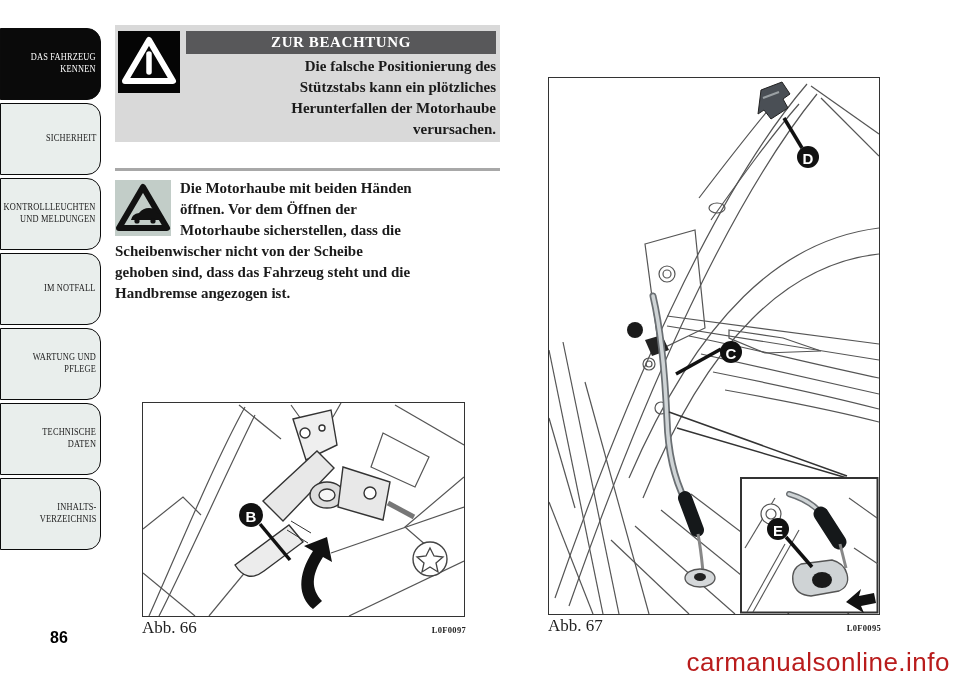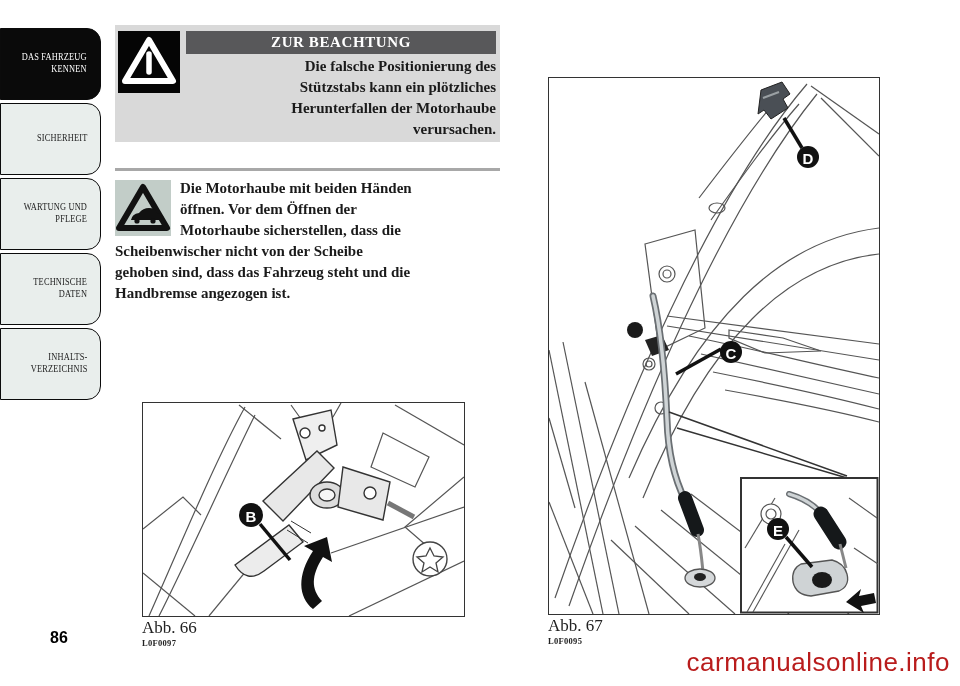--- a/index.html
+++ b/index.html
@@ -2,21 +2,21 @@
 <html><head>
 <meta charset="utf-8">
 <style>
   html,body{margin:0;padding:0;}
   .page{position:relative;width:960px;height:686px;background:#fff;overflow:hidden;
         font-family:"Liberation Serif",serif;color:#1a1a1a;}
 
   
   .sidebar{position:absolute;left:0;top:28px;width:101px;display:flex;flex-direction:column;gap:3px;}
   .tab{box-sizing:border-box;height:72px;border:1.6px solid #0b0b0b;border-radius:0 14px 14px 0;
-       background:#e9eeec;display:flex;align-items:center;justify-content:flex-end;padding-right:13px;}
+       background:#e9eeec;display:flex;align-items:center;justify-content:flex-end;padding-right:4px;}
   .tab.active{background:#0a0a0a;}
   .tab-label{font-family:"Liberation Serif",serif;font-size:9.5px;letter-spacing:.2px;line-height:1.25;
        text-align:right;white-space:pre-line;color:#222;transform:scaleX(.88);transform-origin:right center;}
   .tab.active .tab-label{color:#fff;}
 
   
   .page-number{position:absolute;left:50px;top:629px;font-family:"Liberation Sans",sans-serif;
        font-weight:bold;font-size:16px;color:#000;}
   .watermark{position:absolute;right:10px;top:647px;width:400px;text-align:right;
        font-family:"Liberation Sans",sans-serif;font-size:26px;color:#b91c1c;letter-spacing:.5px;}
@@ -31,40 +31,47 @@
   .bold-body{font-weight:bold;font-size:15px;line-height:21px;white-space:pre-line;margin:0;}
   .warning-box .bold-body{margin-top:2px;text-align:right;}
   .rule{position:absolute;left:115px;top:168px;width:385px;height:3px;background:#a8a8a8;}
   .instruction{position:absolute;left:115px;top:178px;width:388px;}
   .car-icon{float:left;width:56px;height:56px;margin:2px 9px 4px 0;}
 
   
   .figure{position:absolute;border:1.6px solid #333;background:#fff;}
   .fig66{left:142px;top:402px;width:321px;height:213px;}
   .fig67{left:548px;top:77px;width:330px;height:536px;}
-  .caption-row{position:absolute;display:flex;justify-content:space-between;align-items:baseline;flex-direction:column;}
+  .caption-row{position:absolute;display:flex;justify-content:space-between;align-items:baseline;}
   .cap66{left:142px;top:618px;width:324px;}
   .cap67{left:548px;top:616px;width:333px;}
   .fig-caption{font-size:17px;color:#222;}
   .fig-code{font-family:Liberation Serif, serif;font-size:8.5px;font-weight:bold;color:#222;letter-spacing:.3px;}
   svg{display:block;}
   .badge-text{font-family:"Liberation Sans",sans-serif;font-weight:bold;font-size:15px;fill:#fff;}
 </style>
 </head>
 <body>
 
 <div class="page">
 
   <div class="sidebar">
     <div class="tab active">
       <span class="tab-label">DAS FAHRZEUG
 KENNEN</span>
     </div>
     <div class="tab">
       <span class="tab-label">SICHERHEIT</span>
+    </div>
+    <div class="tab">
+      <span class="tab-label">KONTROLLLEUCHTEN
+UND MELDUNGEN</span>
+    </div>
+    <div class="tab">
+      <span class="tab-label">IM NOTFALL</span>
     </div>
     <div class="tab">
       <span class="tab-label">WARTUNG UND
 PFLEGE</span>
     </div>
     <div class="tab">
       <span class="tab-label">TECHNISCHE
 DATEN</span>
     </div>
     <div class="tab">

